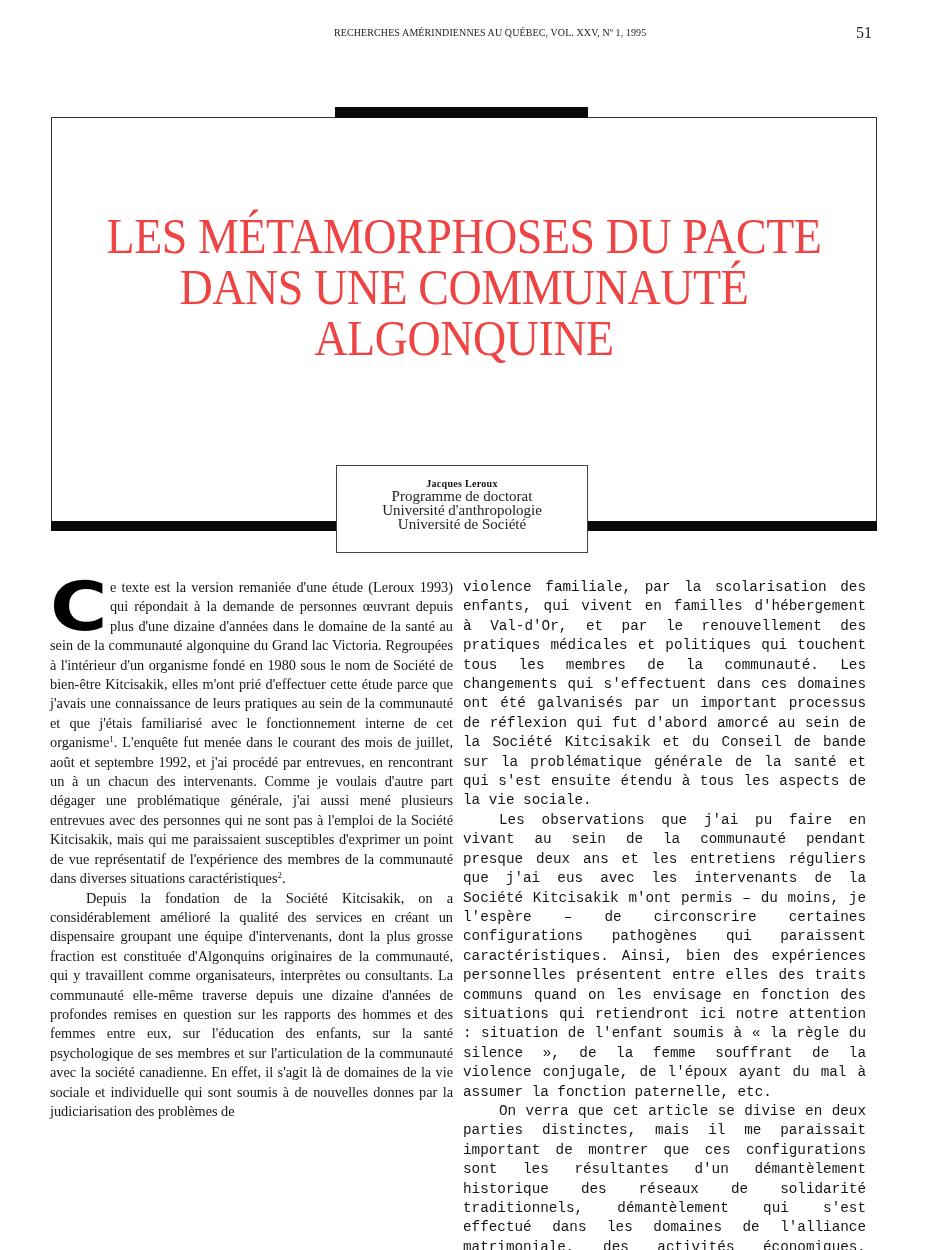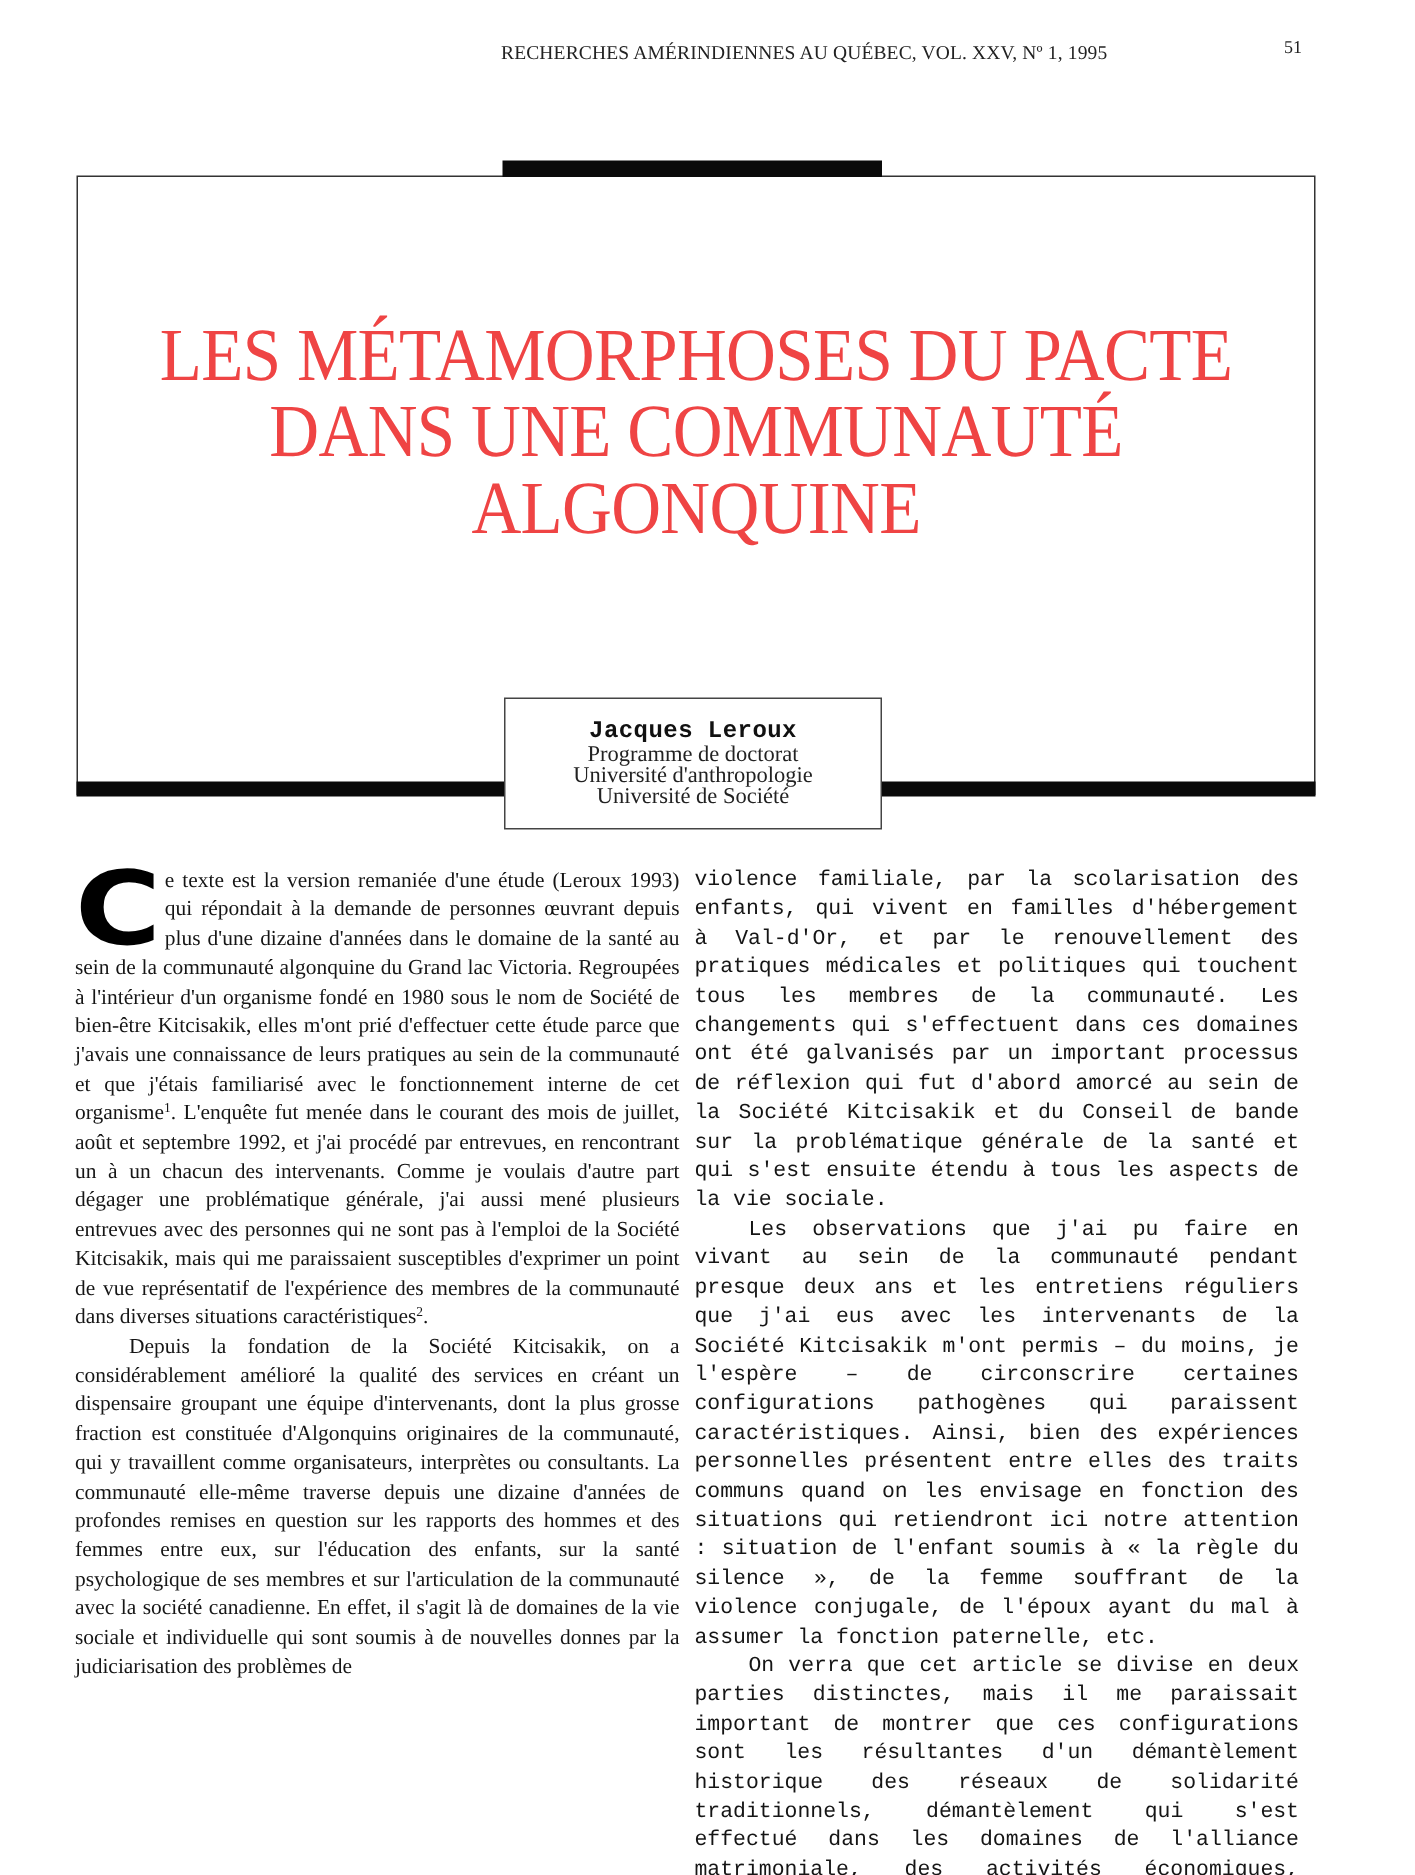--- a/index.html
+++ b/index.html
@@ -1,30 +1,30 @@
 <!DOCTYPE html>
 <html><head>
 <meta charset="utf-8">
 <style>
   html, body { margin: 0; padding: 0; background: #ffffff; }
   body { width: 943px; height: 1250px; position: relative; overflow: hidden; color: #111; font-family: "Liberation Serif", "DejaVu Serif", serif; }
 
-  .running-head { position: absolute; top: 27px; left: 334px; font-size: 13px; letter-spacing: 0.1px; color: #222; white-space: nowrap; }
-  .page-number { position: absolute; top: 24px; left: 856px; font-size: 12px; color: #222; }
+  .running-head { position: absolute; top: 27px; left: 334px; font-size: 10px; letter-spacing: 0.1px; color: #222; white-space: nowrap; }
+  .page-number { position: absolute; top: 24px; left: 856px; font-size: 16px; color: #222; }
 
   .title-frame { position: absolute; left: 51px; top: 117px; width: 826px; height: 413px; border: 1.5px solid #333; box-sizing: border-box; }
   .top-bar { position: absolute; left: 335px; top: 107px; width: 253px; height: 11px; background: #0a0a0a; }
   .bottom-bar-left { position: absolute; left: 51px; top: 521px; width: 286px; height: 10px; background: #0a0a0a; }
   .bottom-bar-right { position: absolute; left: 588px; top: 521px; width: 289px; height: 10px; background: #0a0a0a; }
 
   .article-title { position: absolute; left: 60px; top: 211px; width: 808px; text-align: center; font-size: 50px; line-height: 51px; font-weight: normal; letter-spacing: -0.5px; color: #ef4444; margin: 0; }
   .article-title span { display: block; transform: scaleX(0.92); }
 
   .author-box { position: absolute; left: 336px; top: 465px; width: 252px; height: 88px; border: 1.5px solid #444; box-sizing: border-box; background: #fff; text-align: center; }
-  .author-name { font-family: Liberation Mono, monospace; font-weight: bold; font-size: 16px; margin-top: 12px; letter-spacing: 0.3px; }
+  .author-name { font-family: Liberation Serif, serif; font-weight: bold; font-size: 10px; margin-top: 12px; letter-spacing: 0.3px; }
   .affil { font-size: 15px; line-height: 14px; color: #222; }
   .affil:first-of-type { margin-top: 3px; }
 
   .column { position: absolute; top: 578px; width: 403px; font-size: 14.3px; line-height: 19.4px; text-align: justify; color: #151515; }
   .col-left { left: 50px; }
   .col-right { left: 463px; font-family: Liberation Mono, monospace; }
   .column p { margin: 0; }
   .column p.indent { text-indent: 36px; }
   .dropcap { float: left; font-family: "DejaVu Sans", sans-serif; font-weight: bold; font-size: 68px; line-height: 54px; margin: 2px 10px 0 0; color: #000; transform: scaleX(1.15); transform-origin: left; }
   sup { font-size: 9px; line-height: 0; vertical-align: 5px; }

